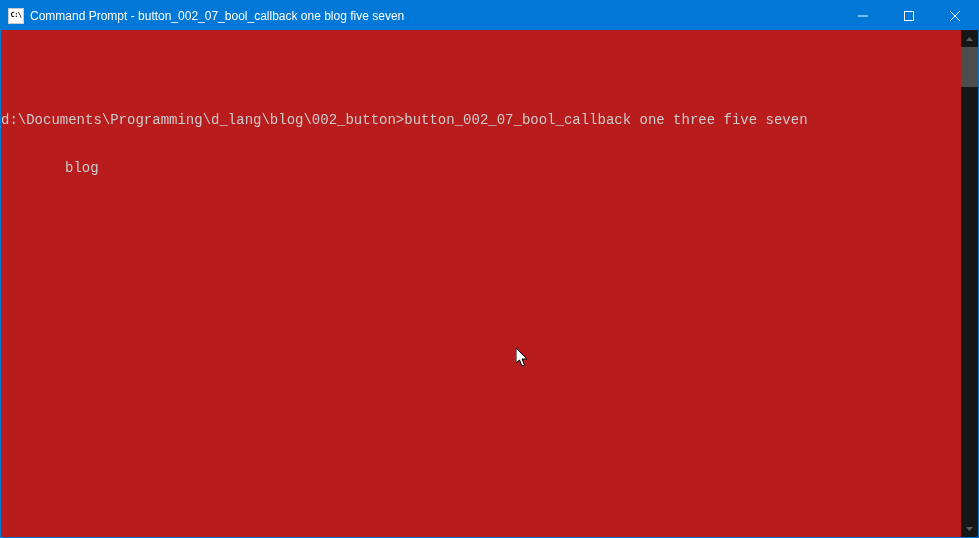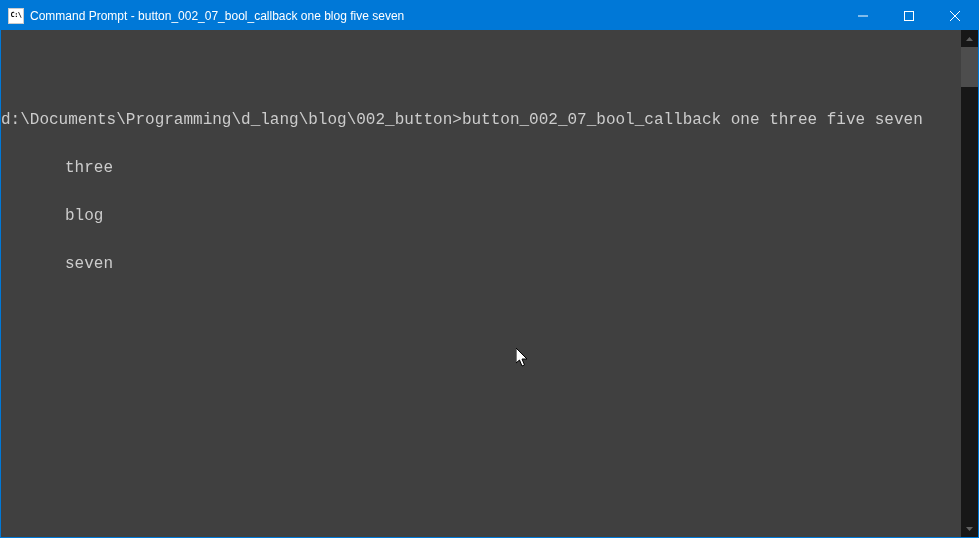--- a/index.html
+++ b/index.html
@@ -73,24 +73,24 @@
       width: 10px;
       height: 10px;
     }
     .client-area {
       flex: 1;
       display: flex;
       background: #0c0c0c;
     }
     .console {
       flex: 1;
-      background: #404040;
+      background: #b91c1c;
       color: #cccccc;
       font-family: Consolas, "Courier New", monospace;
-      font-size: 16px;
+      font-size: 14px;
       line-height: 16px;
       padding: 2px 0 12px 0;
       white-space: pre;
       overflow: hidden;
       position: relative;
     }
     .console-line {
       white-space: pre;
     }
     .scrollbar {
@@ -162,23 +162,21 @@
             <line x1="0" y1="0" x2="10" y2="10" stroke="#ffffff" stroke-width="1"></line>
             <line x1="10" y1="0" x2="0" y2="10" stroke="#ffffff" stroke-width="1"></line>
           </svg>
       </div>
     </div>
   </div>
   <div class="client-area">
     <div class="console">
       <div class="console-line"> </div>
       <div class="console-line"><span>d:\Documents\Programming\d_lang\blog\002_button&gt;</span><span>button_002_07_bool_callback one three five seven</span></div>
-      <div class="console-line"><span class="indent"></span><span>three</span></div>
       <div class="console-line"><span class="indent"></span><span>blog</span></div>
-      <div class="console-line"><span class="indent"></span><span>seven</span></div>
       <svg class="cursor-pointer" width="14" height="20" viewBox="0 0 14 20">
         <path d="M0,0 L0,15 L3.5,12 L6,18 L8.5,17 L6,11 L11,11 Z" fill="#ffffff" stroke="#000000" stroke-width="1"></path>
       </svg>
     </div>
     <div class="scrollbar">
       <div class="scroll-arrow">
         <svg viewBox="0 0 7 4">
             <path d="M0,4 L3.5,0 L7,4 Z" fill="#606060"></path>
           </svg>
       </div>

